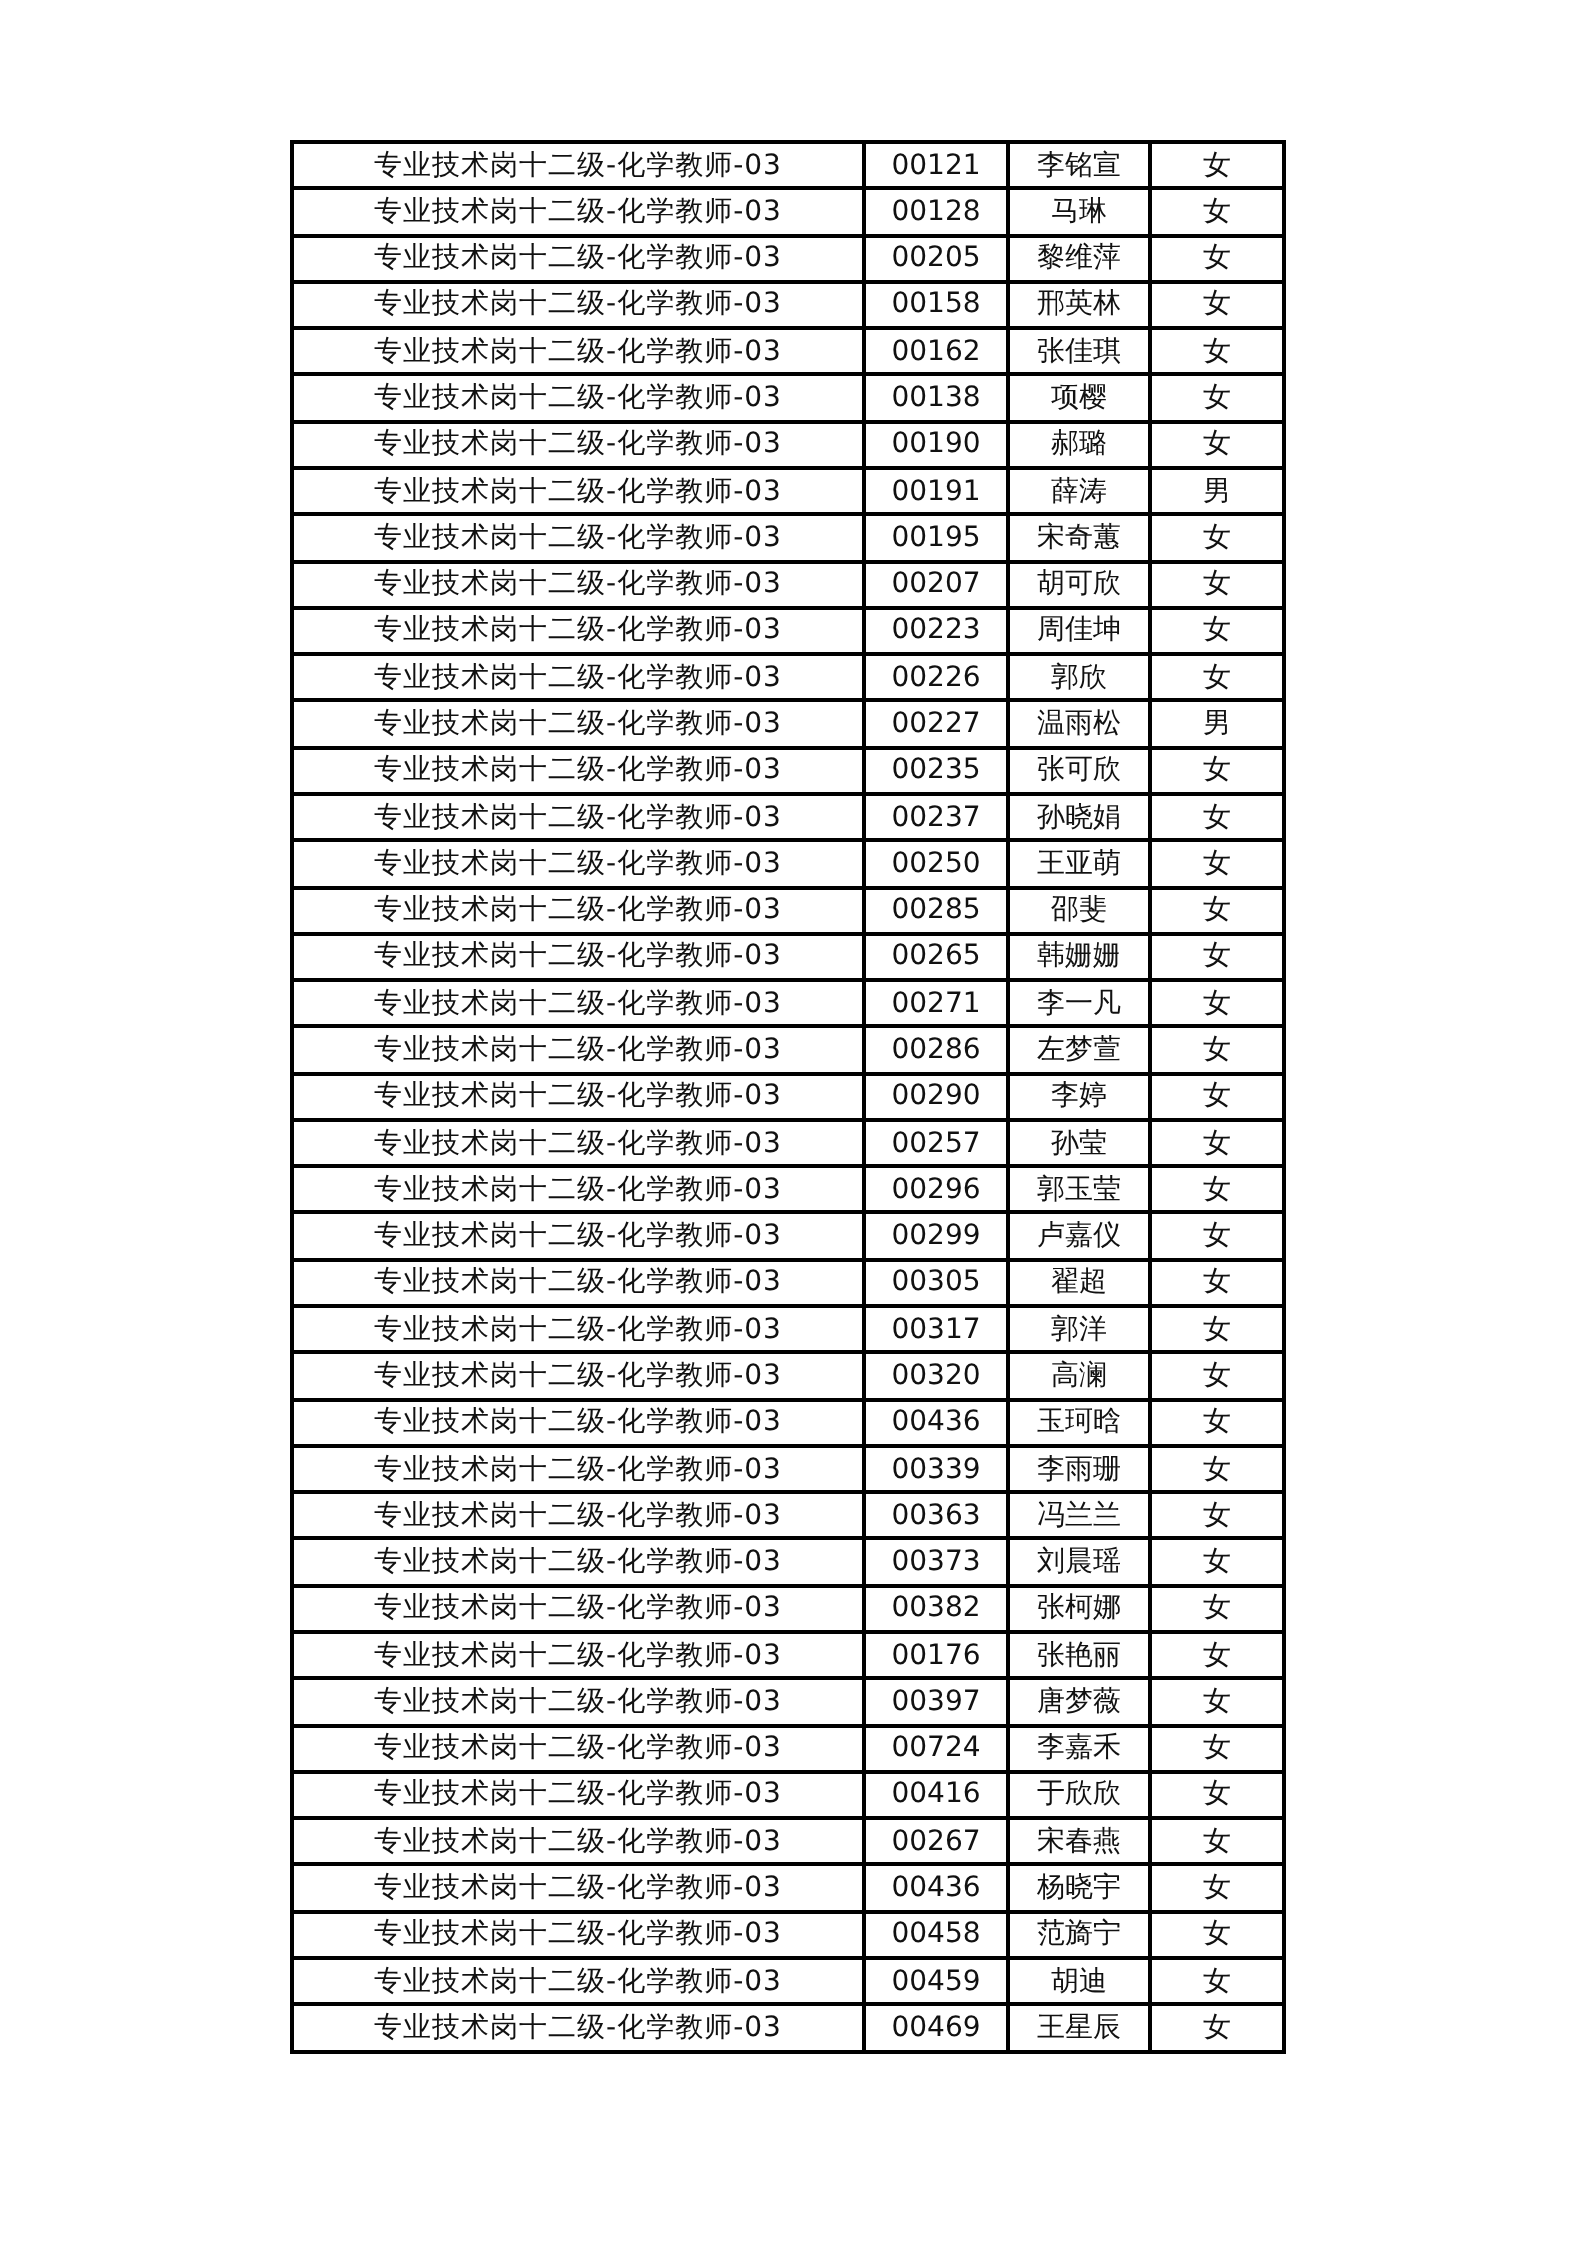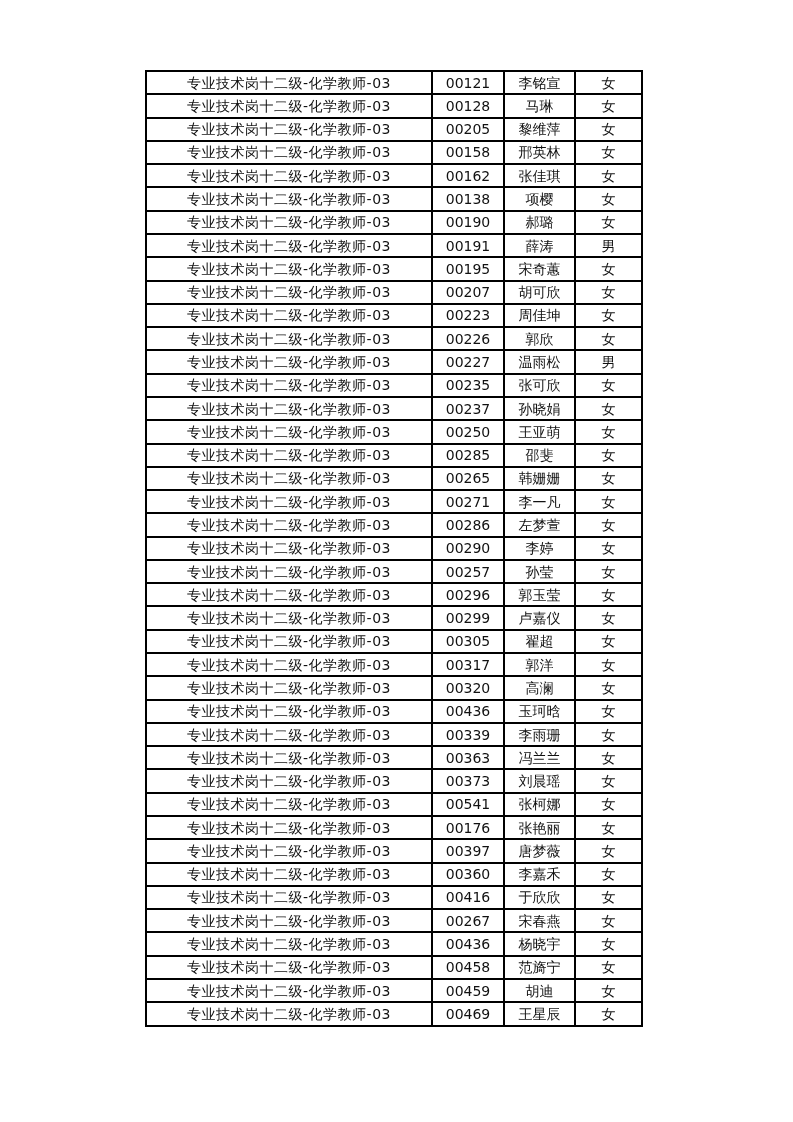--- a/index.html
+++ b/index.html
@@ -243,39 +243,39 @@
             <td class="c4">女</td>
           </tr>
           <tr>
             <td class="c1">专业技术岗十二级-化学教师-03</td>
             <td class="c2">00373</td>
             <td class="c3">刘晨瑶</td>
             <td class="c4">女</td>
           </tr>
           <tr>
             <td class="c1">专业技术岗十二级-化学教师-03</td>
-            <td class="c2">00541</td>
+            <td class="c2">00382</td>
             <td class="c3">张柯娜</td>
             <td class="c4">女</td>
           </tr>
           <tr>
             <td class="c1">专业技术岗十二级-化学教师-03</td>
             <td class="c2">00176</td>
             <td class="c3">张艳丽</td>
             <td class="c4">女</td>
           </tr>
           <tr>
             <td class="c1">专业技术岗十二级-化学教师-03</td>
             <td class="c2">00397</td>
             <td class="c3">唐梦薇</td>
             <td class="c4">女</td>
           </tr>
           <tr>
             <td class="c1">专业技术岗十二级-化学教师-03</td>
-            <td class="c2">00360</td>
+            <td class="c2">00724</td>
             <td class="c3">李嘉禾</td>
             <td class="c4">女</td>
           </tr>
           <tr>
             <td class="c1">专业技术岗十二级-化学教师-03</td>
             <td class="c2">00416</td>
             <td class="c3">于欣欣</td>
             <td class="c4">女</td>
           </tr>
           <tr>

